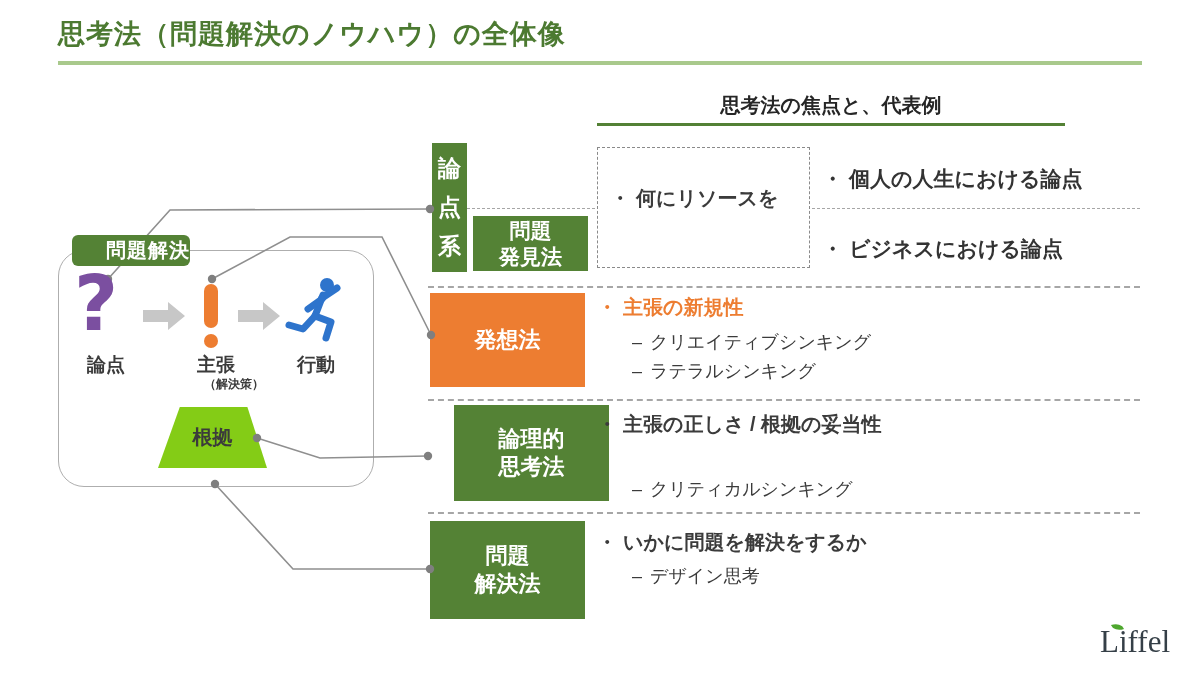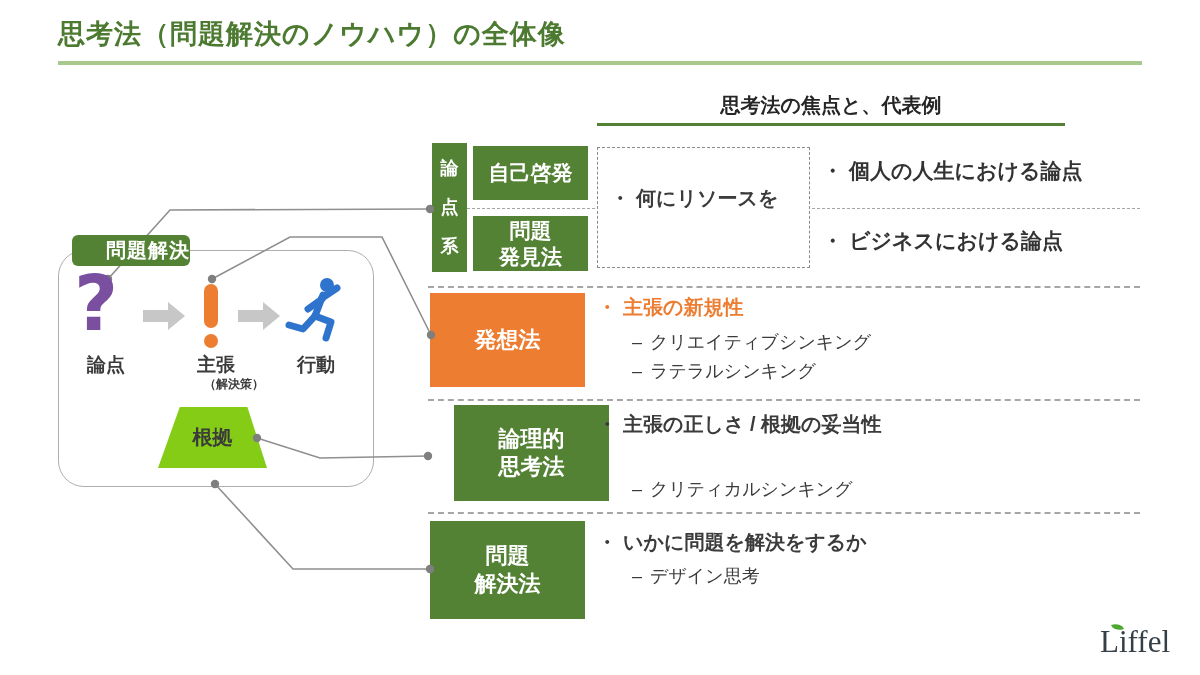--- a/index.html
+++ b/index.html
@@ -12,31 +12,31 @@
   
   .focus-header{left:597px;top:92px;width:468px;text-align:center;font-size:20px;font-weight:bold;color:#262626;z-index:3;}
   .focus-rule{left:597px;top:123px;width:468px;height:3px;background:#538135;z-index:1;}
   
   .dash-h{border-top:2px dashed #a6a6a6;height:0;z-index:1;}
   .dash-thin{border-top:1.5px dashed #a6a6a6;height:0;z-index:1;}
   
   .gbox{background:#548235;color:#fff;font-weight:bold;display:flex;align-items:center;justify-content:center;
         text-align:center;z-index:2;}
   .gbox .ln{display:block;}
-  .vtab-inner{width:1.15em;word-break:break-all;line-height:39px;font-size:18px;text-align:center;}
+  .vtab-inner{width:1.15em;word-break:break-all;line-height:39px;font-size:23px;text-align:center;}
   .obox{background:#ed7d31;}
   
   .focus-box{left:597px;top:147px;width:213px;height:121px;background:#fff;border:1.5px dashed #8a8a8a;z-index:2;box-sizing:border-box;}
   .focus-text{left:610px;top:183px;font-size:20px;font-weight:bold;line-height:30px;color:#3b3b3b;z-index:3;}
   .focus-text .ind{padding-left:20px;}
   
   .mk{margin-right:6px;}
   .b-head{font-size:20px;font-weight:bold;color:#3b3b3b;z-index:3;white-space:nowrap;}
   .b-head.orange{color:#ed7d31;}
-  .b-row1{font-size:21px;font-weight:bold;color:#333;z-index:3;white-space:nowrap;}
+  .b-row1{font-size:21px;font-weight:bold;color:#333;z-index:3;white-space:nowrap;margin-top:8px;}
   .b-sub{font-size:18px;color:#3b3b3b;z-index:3;white-space:nowrap;}
   .b-sub .mk{margin-right:8px;}
   
   .container-box{left:58px;top:250px;width:314px;height:235px;border:1.5px solid #aeaeae;border-radius:26px;z-index:1;}
   .badge{left:72px;top:235px;width:118px;height:31px;background:#548235;border-radius:6px;color:#fff;
          font-size:20px;font-weight:bold;display:flex;align-items:center;justify-content:flex-end;letter-spacing:1px;z-index:6;}
   .qmark{left:74px;top:266px;font-size:76px;font-weight:800;color:#7b4fa0;line-height:1;z-index:6;
          font-family:"DejaVu Sans","Liberation Sans",sans-serif;}
   .excl-bar{left:204px;top:284px;width:14px;height:44px;background:#ed7d31;border-radius:7px;z-index:6;}
   .excl-dot{left:204px;top:334px;width:14px;height:14px;background:#ed7d31;border-radius:50%;z-index:6;}
@@ -80,23 +80,20 @@
   <div class="abs step-label" style="left:186px;top:352px;width:60px;">主張</div>
   <div class="abs step-label" style="left:168px;top:376px;width:96px;font-size:12px;text-align:right;">（解決策）</div>
   <div class="abs step-label" style="left:286px;top:352px;width:60px;">行動</div>
 
   <div class="abs trapezoid">
     <span>根拠</span>
   </div>
 
   <div class="abs gbox" style="left:432px;top:143px;width:35px;height:129px;">
     <span class="vtab-inner">論点系</span>
-  </div>
-  <div class="abs gbox" style="left:473px;top:146px;width:115px;height:54px;font-size:21px;">
-    <span>自己啓発</span>
   </div>
   <div class="abs gbox" style="left:473px;top:216px;width:115px;height:55px;font-size:21px;line-height:26px;">
     <span>
       <span class="ln">問題</span>
       <span class="ln">発見法</span>
     </span>
   </div>
 
   <div class="abs focus-box"></div>
   <div class="abs focus-text">

